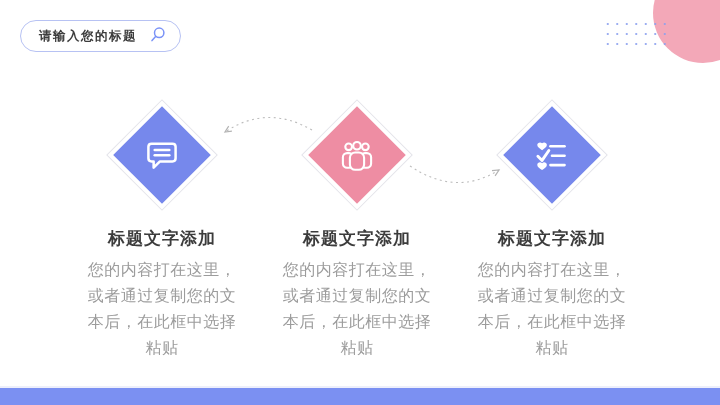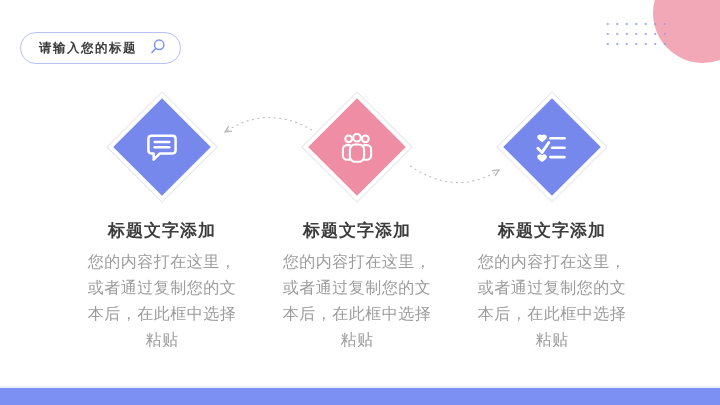--- a/index.html
+++ b/index.html
@@ -5,21 +5,21 @@
   * { margin:0; padding:0; box-sizing:border-box; }
   html,body { background:#f0f0f0; }
   body { font-family:"Liberation Sans","DejaVu Sans",sans-serif; }
   .slide {
     position:relative; width:720px; height:405px;
     background:#ffffff; overflow:hidden; margin:0 auto;
   }
 
   
   .title-pill {
-    position:absolute; left:20px; top:32px;
+    position:absolute; left:20px; top:20px;
     height:32px; padding:0 14px 0 18px;
     border:1.5px solid #b7c2f3; border-radius:17px;
     display:flex; align-items:center; gap:12px;
     background:#fff;
   }
   .title-pill .pill-text {
     font-size:12.5px; font-weight:700; color:#3c3c3c; letter-spacing:1.5px;
     white-space:nowrap;
   }
 
@@ -32,21 +32,21 @@
     position:absolute; top:19px; right:53px;
     width:64px; height:29px; opacity:.85;
     background-image:radial-gradient(circle, #8ba0ee 1.1px, rgba(139,160,238,0) 1.5px);
     background-size:9.5px 10px;
   }
 
   
   .connectors { position:absolute; left:0; top:0; width:720px; height:405px; pointer-events:none; }
 
   
-  .step { position:absolute; top:89px; width:186px; text-align:center; }
+  .step { position:absolute; top:97px; width:186px; text-align:center; }
   .step-1 { left:69px; } .step-2 { left:264px; } .step-3 { left:459px; }
 
   .diamond-box { position:relative; width:115px; height:115px; margin:0 auto; }
   .diamond-outer {
     position:absolute; left:50%; top:50%;
     width:79px; height:79px;
     transform:translate(-50%,-50%) rotate(45deg);
     background:#fff; border:1px solid #e4e4ea;
   }
   .diamond-inner {

